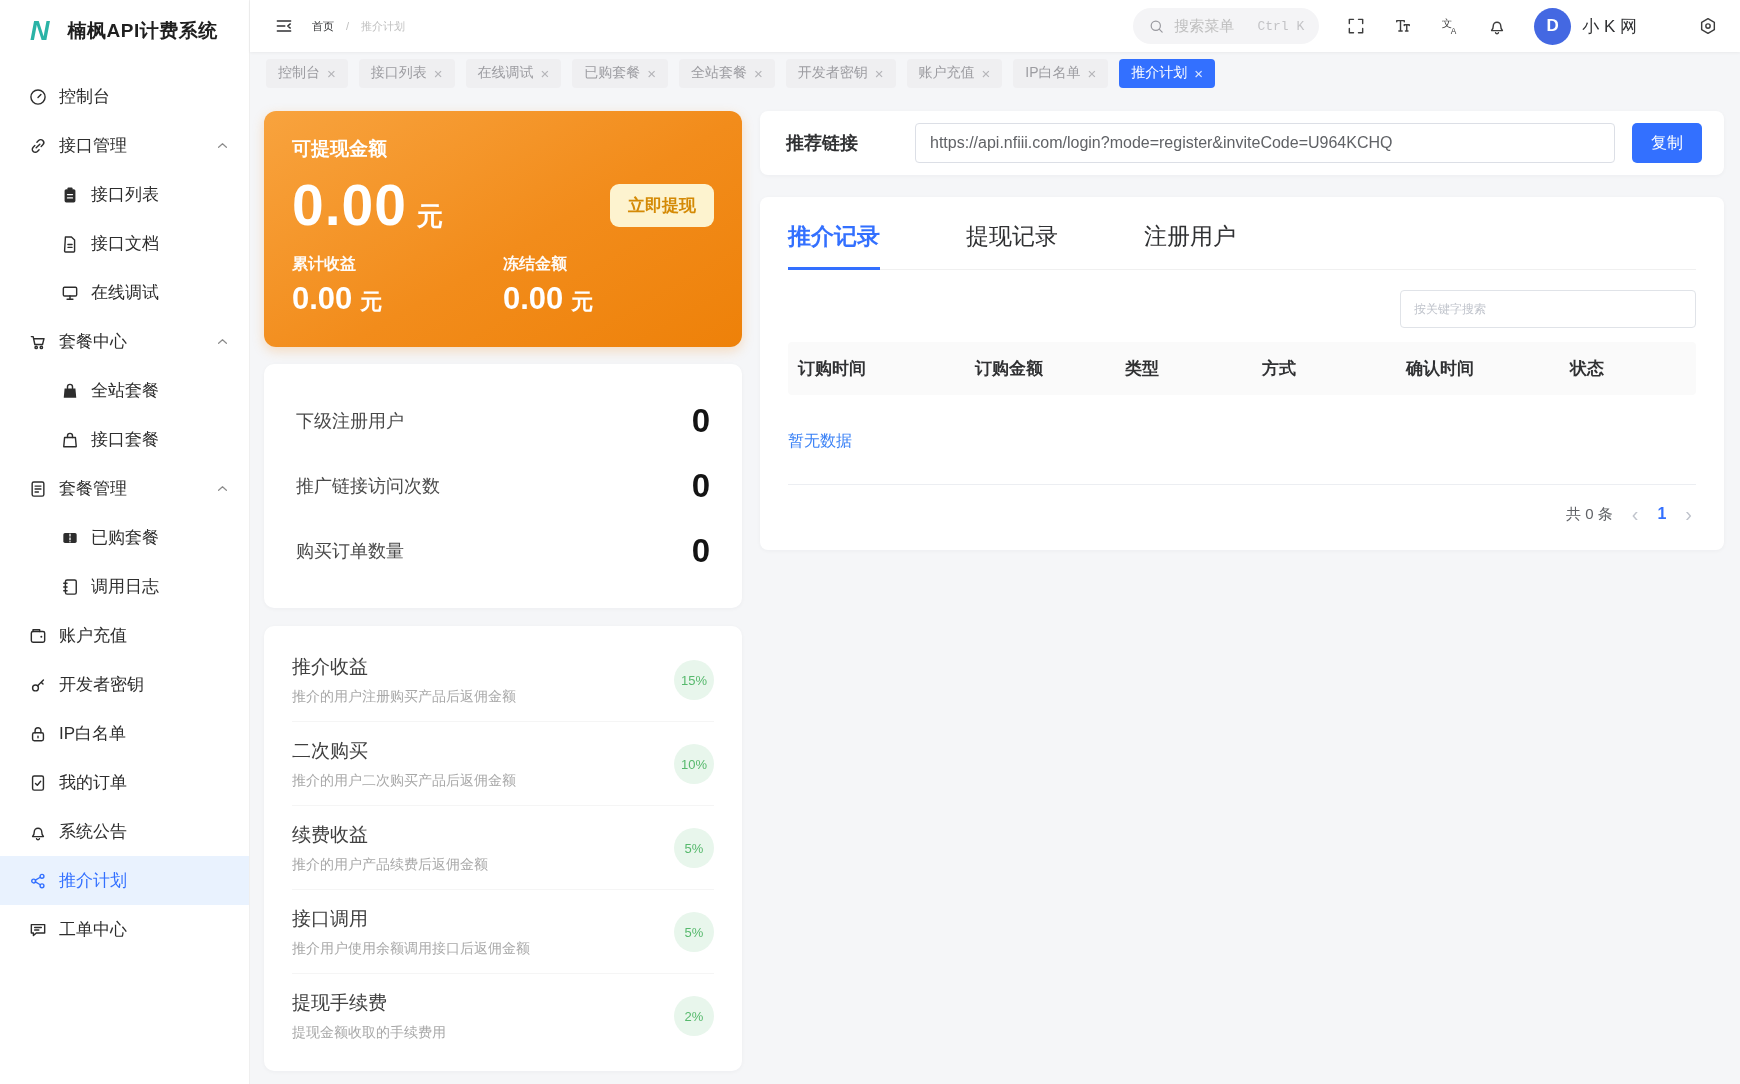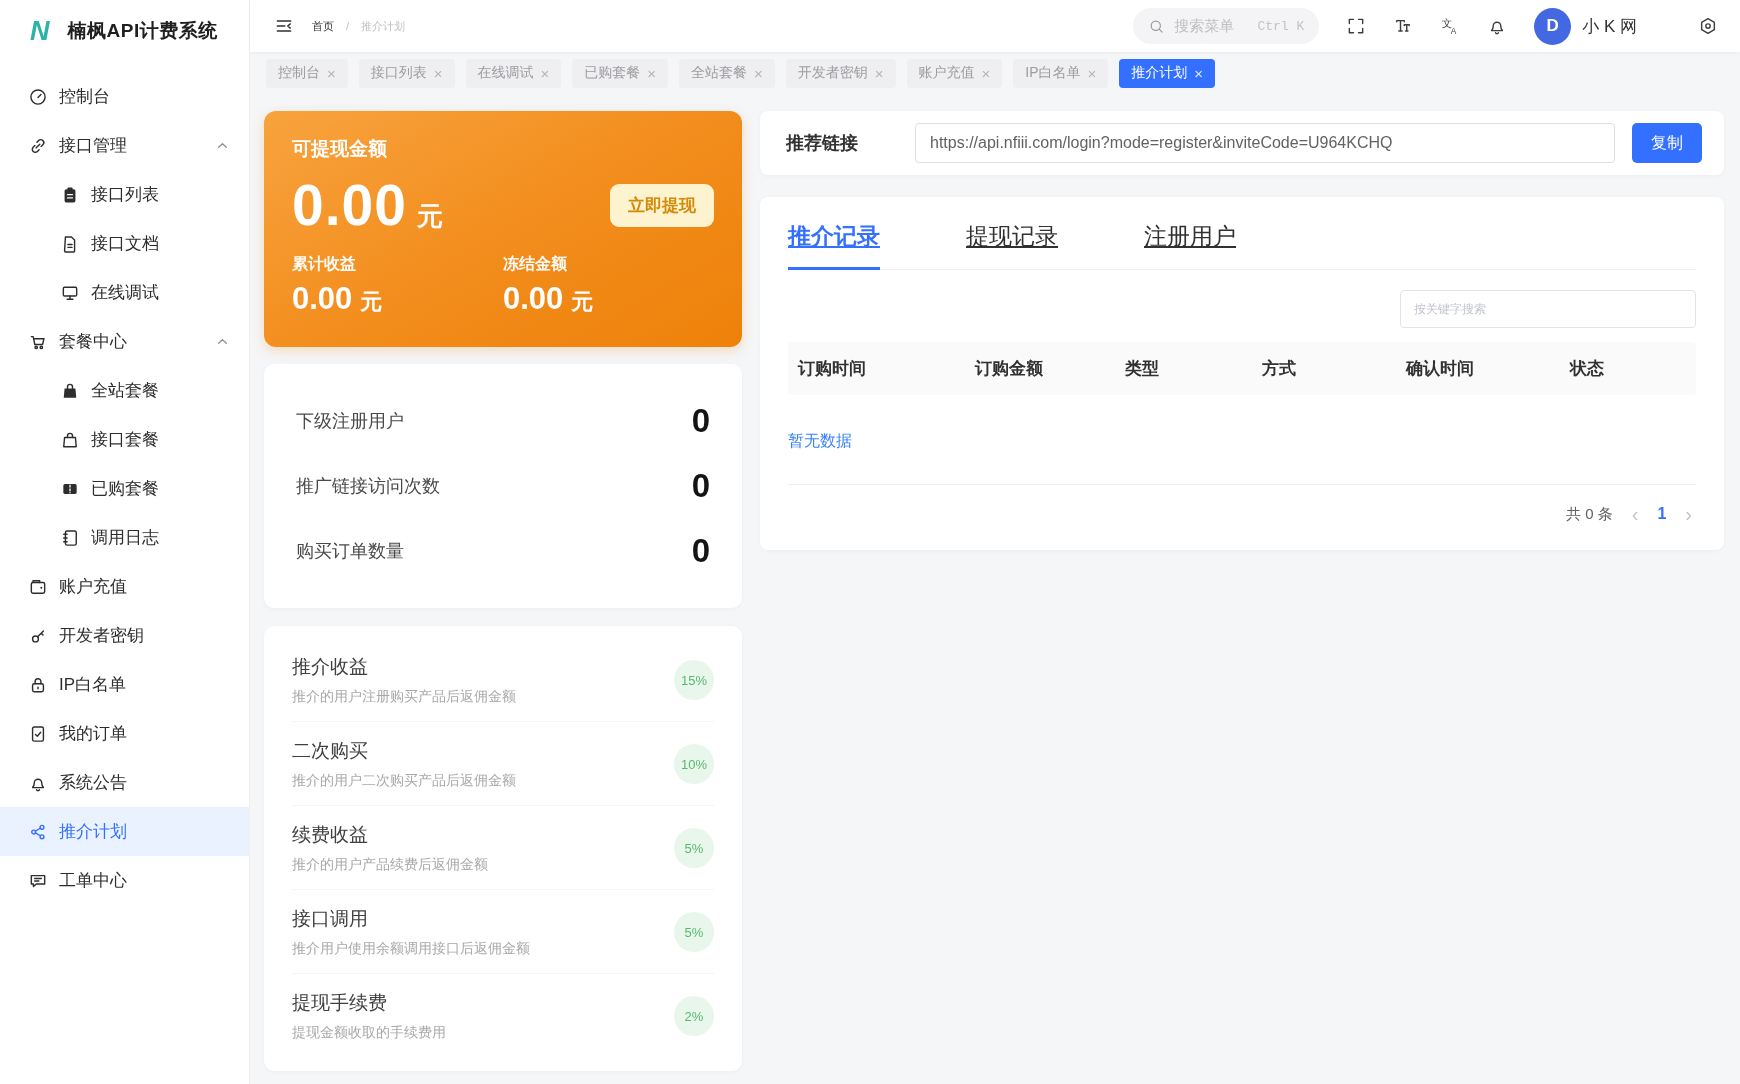--- a/index.html
+++ b/index.html
@@ -82,21 +82,21 @@
 
   
   .ref-card { height:64px; border-radius:8px; display:flex; align-items:center; gap:17px; padding:0 22px 0 26px; }
   .ref-label { font-size:18px; font-weight:700; color:#303133; white-space:nowrap; }
   .ref-input { flex:1; height:40px; border:1px solid #dcdfe6; border-radius:4px; padding:0 14px; font-size:16px; color:#606266; font-family:inherit; background:#fff; min-width:0;margin-left:40px; }
   .copy-btn { width:70px; height:40px; background:#3370ff; color:#fff; border:none; border-radius:5px; font-size:16px; cursor:pointer; font-family:inherit; flex:none; }
 
   
   .rec-card { margin-top:22px; border-radius:8px; padding:24px 28px 18px; }
   .rtabs { display:flex; gap:86px; border-bottom:1px solid #f0f0f0; }
-  .rtab { font-size:23px; color:#303133; padding-bottom:15px; cursor:pointer; border-bottom:3px solid transparent; margin-bottom:-1px;text-decoration:underline; }
+  .rtab { font-size:23px; color:#303133; padding-bottom:15px; cursor:pointer; border-bottom:3px solid transparent; margin-bottom:-1px; }
   .rtab.active { color:#3370ff; font-weight:700; border-bottom-color:#3370ff; }
   .rsearch-row { display:flex; justify-content:flex-end; margin:20px 0 14px; }
   .rsearch { width:296px; height:38px; border:1px solid #e0e3e8; border-radius:4px; padding:0 13px; font-size:12px; color:#0c4a6e; font-family:inherit; }
   .rsearch::placeholder { color:#c0c4cc; }
   .thead { display:grid; grid-template-columns:177px 150px 137px 144px 164px 1fr; background:#fafafa; border-radius:4px; padding:15px 0 15px 10px; }
   .thead .th { font-size:17px; font-weight:700; color:#303133; }
   .empty { text-align:left; color:#3b82f6; font-size:16px; padding:36px 0 32px; border-bottom:1px solid #eceef2; }
   .pag { display:flex; align-items:center; justify-content:flex-end; gap:19px; padding:19px 4px 8px; }
   .pag .total { font-size:15px; color:#606266; }
   .pag .arrow { color:#c0c4cc; font-size:20px; cursor:pointer; line-height:1; }
@@ -271,20 +271,29 @@
         <svg class="ic">
             <use href="#i-bagf"></use>
           </svg>
         <span>全站套餐</span>
       </div>
       <div class="nav-item lvl1">
         <svg class="ic">
             <use href="#i-bag"></use>
           </svg>
         <span>接口套餐</span>
+      </div>
+      <div class="nav-item">
+        <svg class="ic">
+            <use href="#i-doclist"></use>
+          </svg>
+        <span>套餐管理</span>
+        <svg class="ic sm chev">
+            <use href="#i-chevup"></use>
+          </svg>
       </div>
       <div class="nav-item lvl1">
         <svg class="ic">
             <use href="#i-ticket"></use>
           </svg>
         <span>已购套餐</span>
       </div>
       <div class="nav-item lvl1">
         <svg class="ic">
             <use href="#i-journal"></use>

